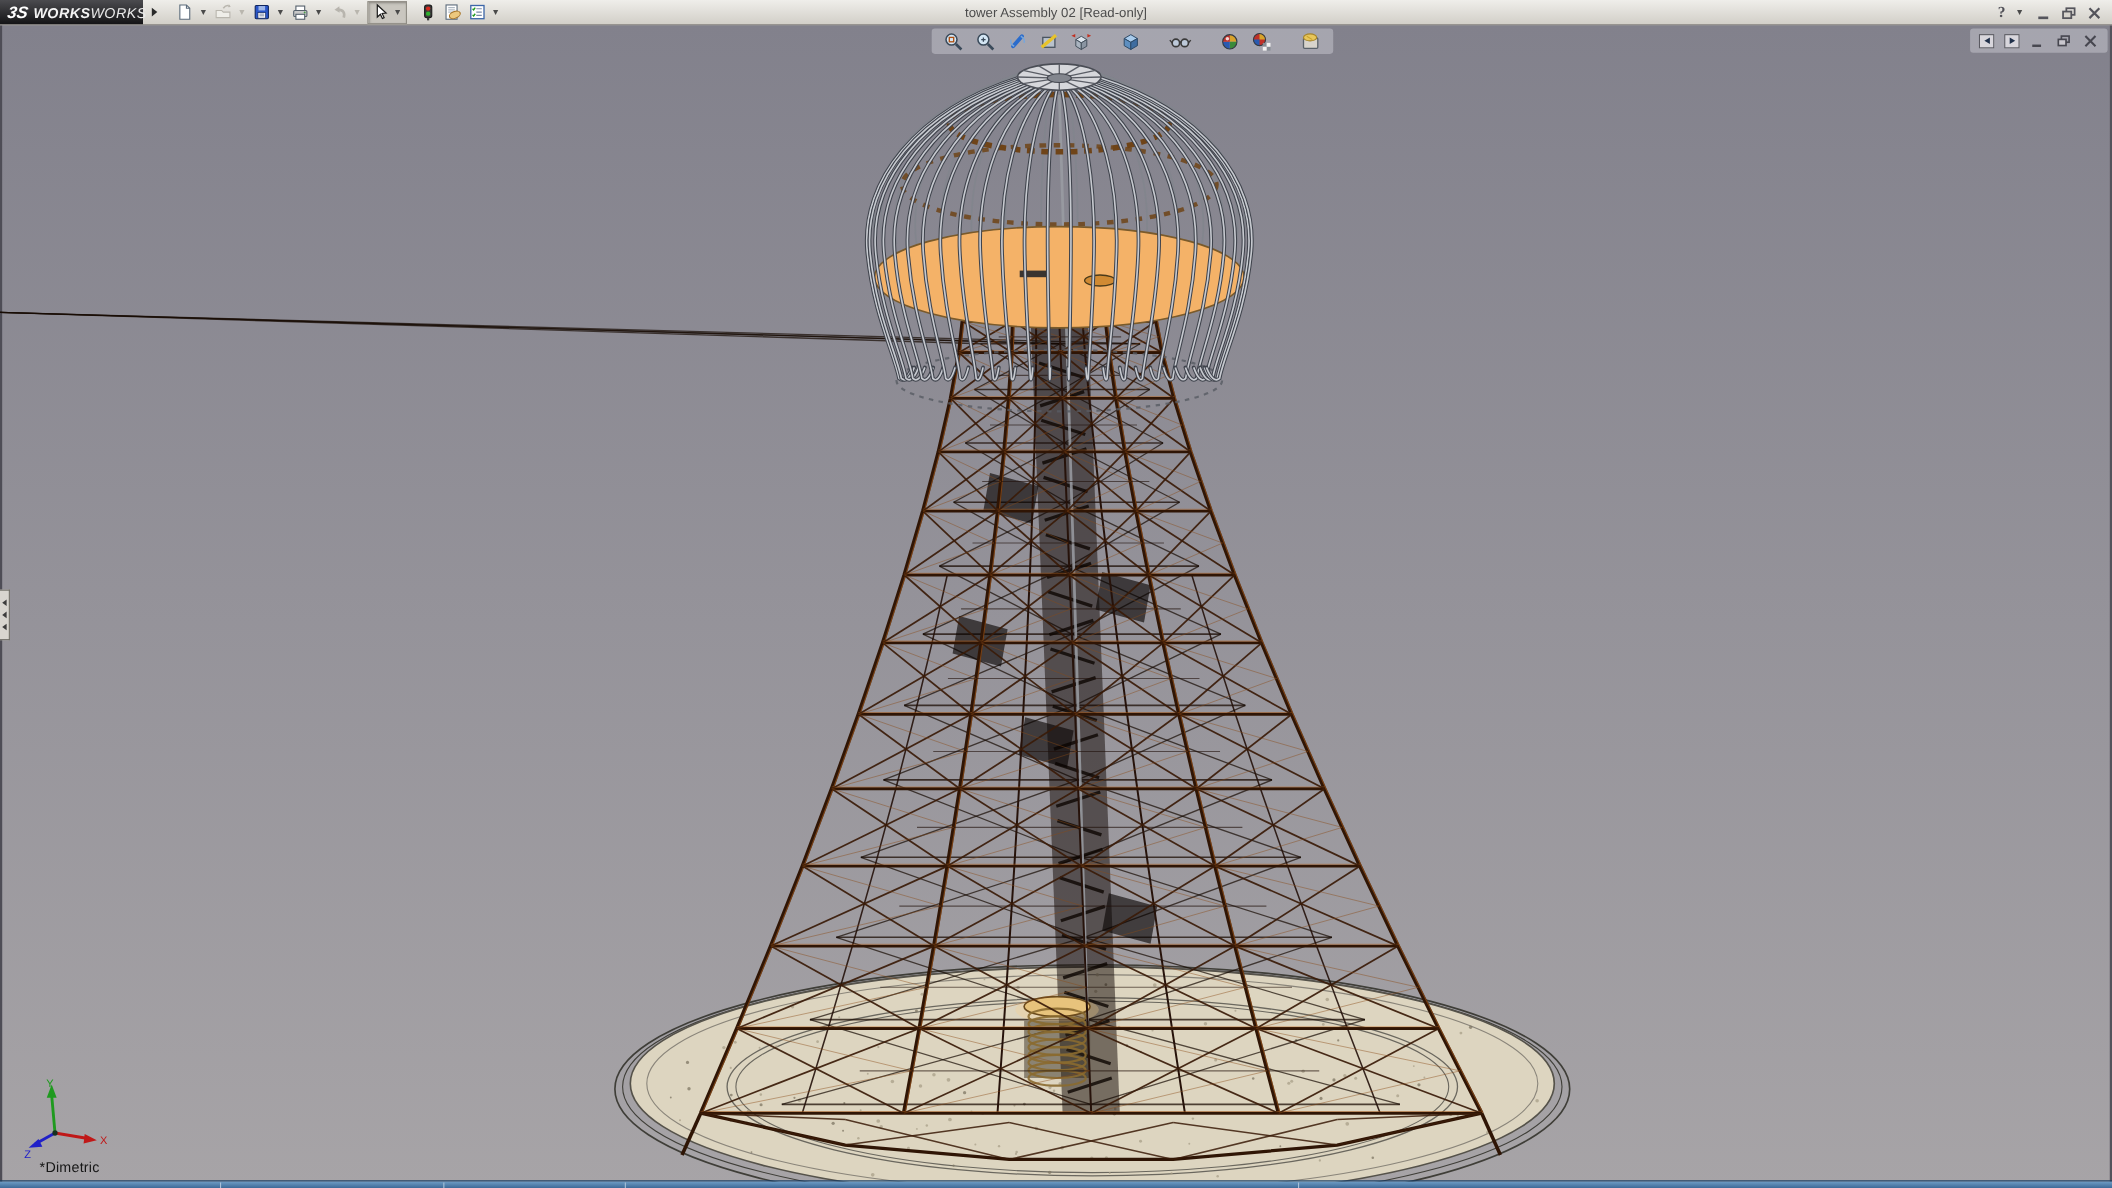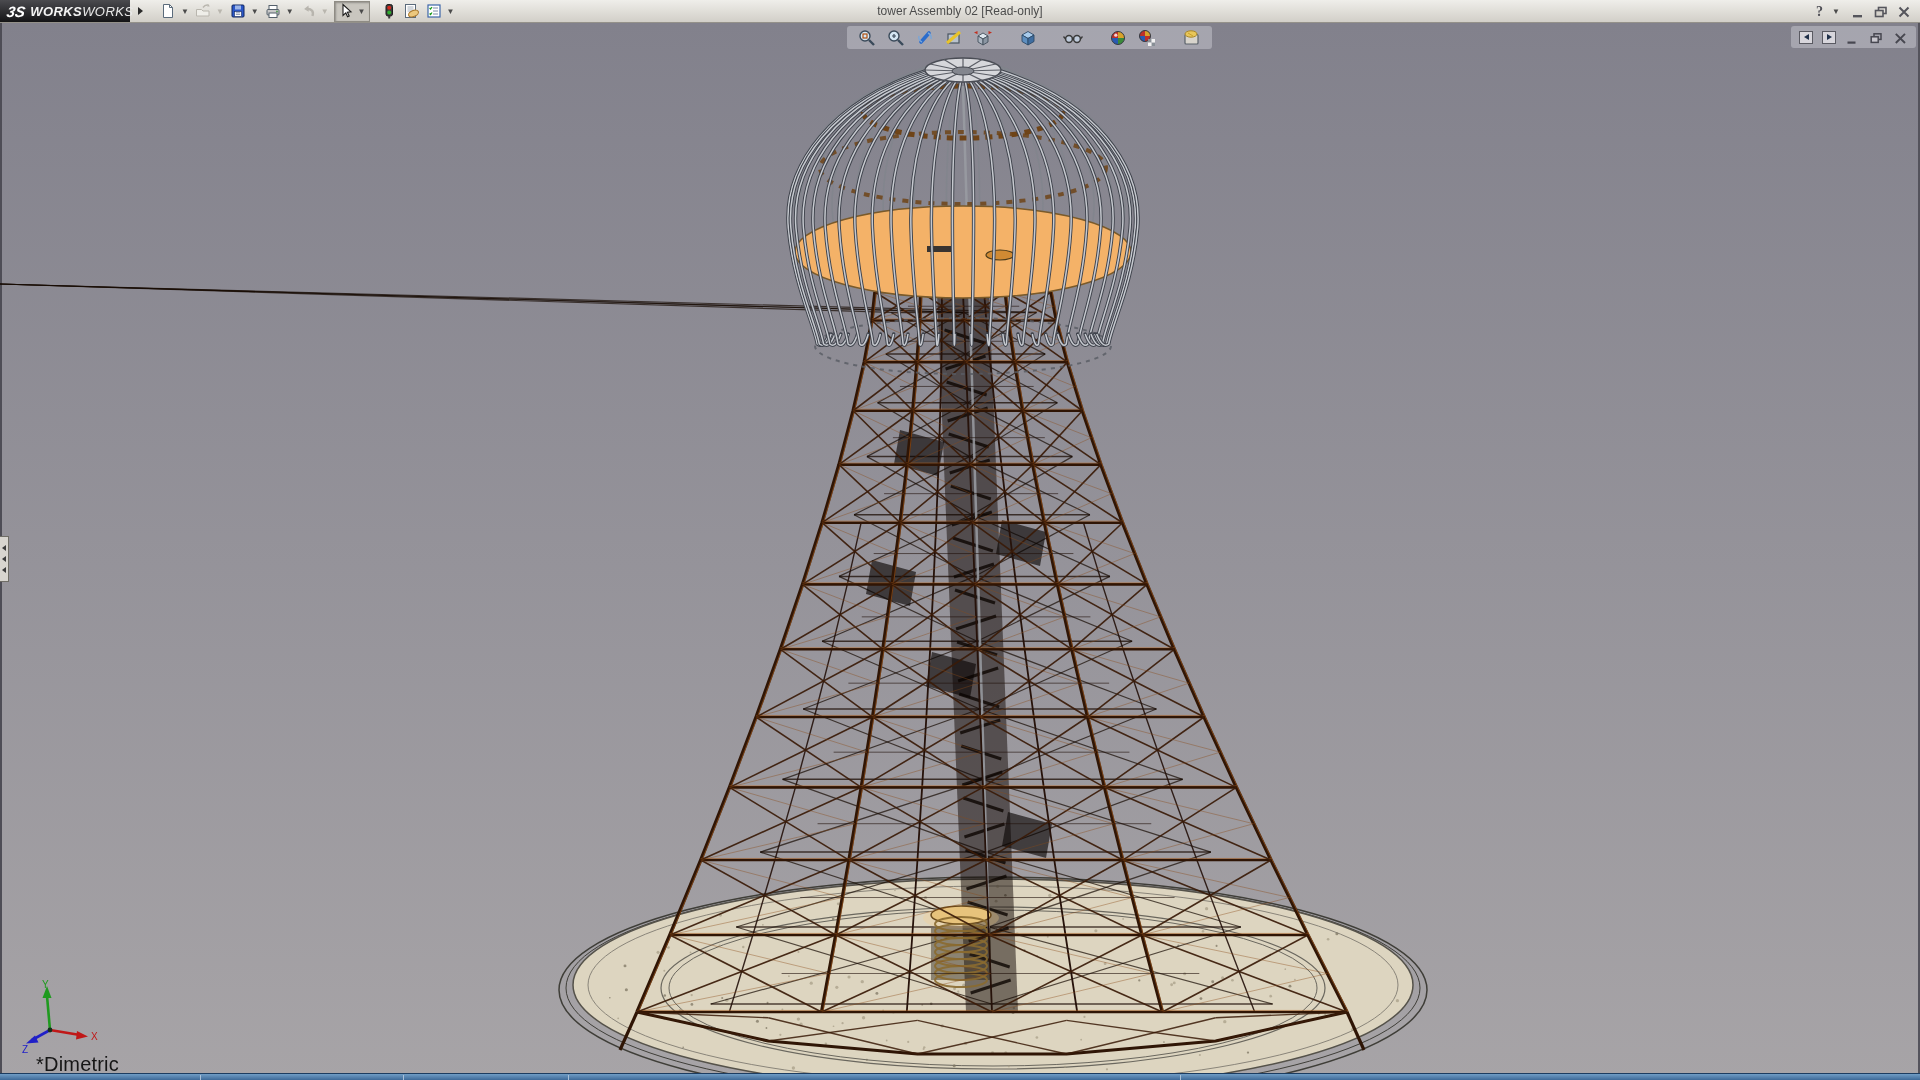--- a/index.html
+++ b/index.html
@@ -49,21 +49,21 @@
   .nav-right i{border-left:5px solid #20304a;border-top:3px solid transparent;border-bottom:3px solid transparent;}
   .cg{position:relative;width:15px;height:13px;}
 
   
   .left-tab{position:absolute;left:0;top:536px;width:9px;height:46px;background:#d8d5cf;
     border:1px solid #6f6d66;border-left:none;z-index:6;display:flex;flex-direction:column;
     align-items:center;justify-content:center;gap:5px;}
   .left-tab i{width:0;height:0;border-right:4px solid #3c3c3c;border-top:3px solid transparent;border-bottom:3px solid transparent;}
 
   
-  .orient-label{position:absolute;left:36px;top:1053px;font-size:20px;color:#161616;z-index:5;letter-spacing:.2px;}
+  .orient-label{position:absolute;left:36px;top:1053px;font-size:13px;color:#161616;z-index:5;letter-spacing:.2px;}
   #triad-svg{position:absolute;left:14px;top:980px;z-index:5;}
 
   
   .statusbar{position:absolute;left:0;bottom:0;width:1920px;height:7px;z-index:10;
     background:linear-gradient(#709dc5,#3e6a98);border-top:1px solid #1c3c60;}
   .statusbar .div{position:absolute;top:1px;bottom:0;width:1px;background:#a9c0d8;}
 </style>
 </head>
 <body>
 

